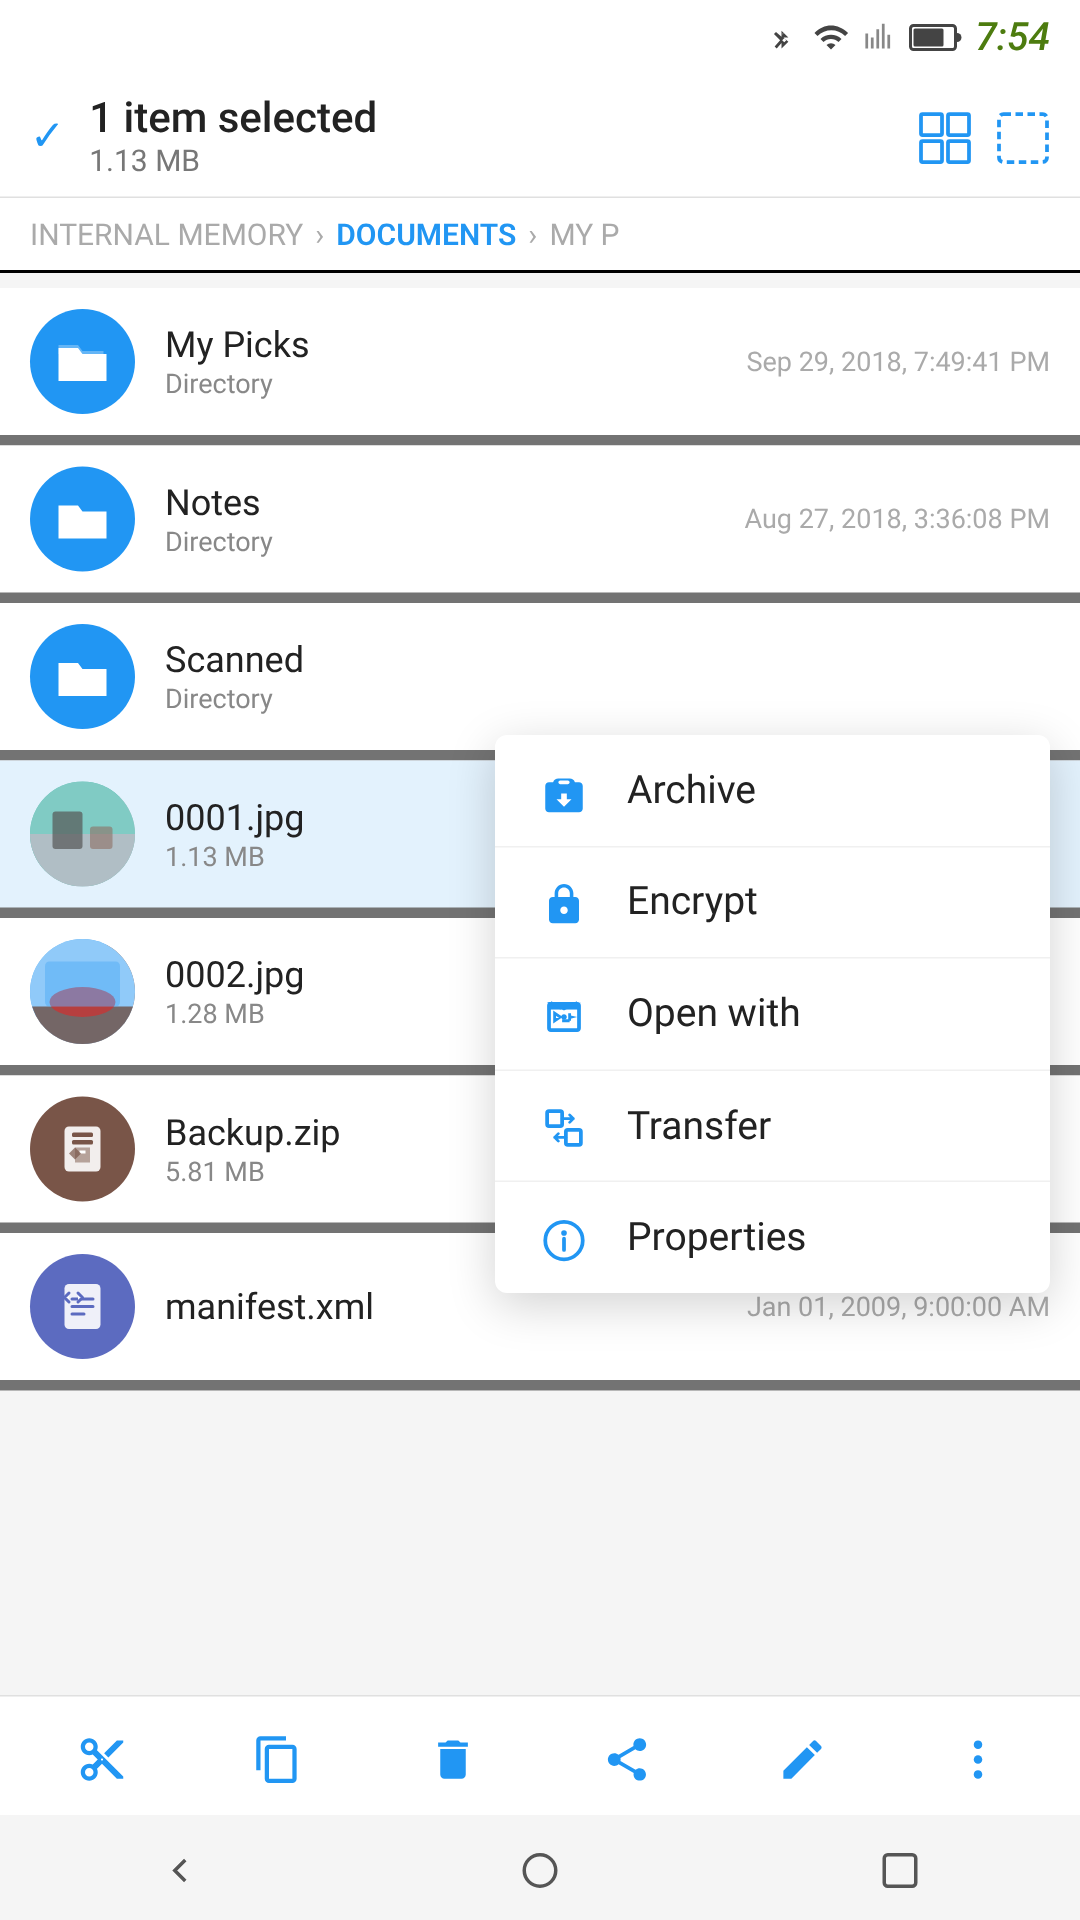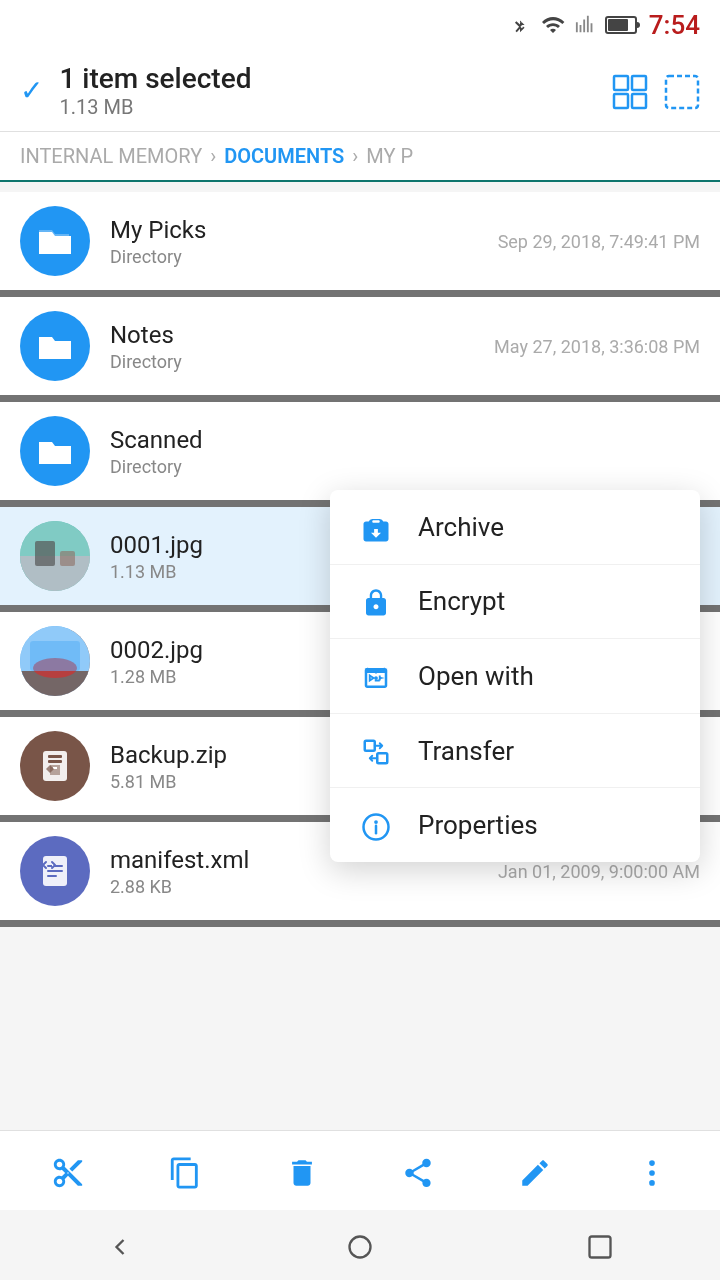--- a/index.html
+++ b/index.html
@@ -24,21 +24,22 @@
       gap: 12px;
     }
     .status-icons {
       display: flex;
       align-items: center;
       gap: 8px;
     }
     .status-time {
       font-size: 26px;
       font-weight: 500;
-      color: #b91c1c;
+      color: #4d7c0f;
+      font-style: italic;
     }
 
     
     .header {
       background: #fff;
       padding: 12px 20px;
       display: flex;
       align-items: center;
       justify-content: space-between;
       border-bottom: 1px solid #e0e0e0;
@@ -71,21 +72,21 @@
       cursor: pointer;
     }
 
     
     .breadcrumb {
       background: #fff;
       padding: 12px 20px;
       display: flex;
       align-items: center;
       gap: 8px;
-      border-bottom: 2px solid #0f766e;
+      border-bottom: 2px solid #000000;
       overflow: hidden;
     }
     .breadcrumb-item {
       font-size: 20px;
       color: #aaa;
       white-space: nowrap;
     }
     .breadcrumb-item.active {
       color: #2196F3;
       font-weight: 600;
@@ -326,21 +327,21 @@
   <div class="file-item">
     <div class="file-icon-circle">
       <svg width="36" height="30" viewBox="0 0 36 30" fill="white">
         <path d="M2 6h13l3 4h16v18H2V6z"></path>
       </svg>
     </div>
     <div class="file-info">
       <div class="file-name">Notes</div>
       <div class="file-meta">Directory</div>
     </div>
-    <div class="file-date">May 27, 2018, 3:36:08 PM</div>
+    <div class="file-date">Aug 27, 2018, 3:36:08 PM</div>
   </div>
 
   <div class="file-item">
     <div class="file-icon-circle">
       <svg width="36" height="30" viewBox="0 0 36 30" fill="white">
         <path d="M2 6h13l3 4h16v18H2V6z"></path>
       </svg>
     </div>
     <div class="file-info">
       <div class="file-name">Scanned</div>
@@ -398,21 +399,20 @@
   <div class="file-item">
     <div class="file-icon-circle purple">
       <svg width="38" height="38" viewBox="0 0 38 38" fill="white">
         <rect x="7" y="4" width="24" height="30" rx="3" fill="white" opacity="0.9"></rect>
         <path d="M12 14h14M12 19h14M12 24h8" stroke="#5C6BC0" stroke-width="2" stroke-linecap="round"></path>
         <path d="M10 10l-3 3 3 3M16 10l3 3-3 3" stroke="#5C6BC0" stroke-width="2" stroke-linecap="round" stroke-linejoin="round"></path>
       </svg>
     </div>
     <div class="file-info">
       <div class="file-name">manifest.xml</div>
-      <div class="file-meta">2.88 KB</div>
     </div>
     <div class="file-date">Jan 01, 2009, 9:00:00 AM</div>
   </div>
 
 </div>
 
 <div class="context-menu">
 
   <div class="menu-item">
     <span class="menu-item-icon">

